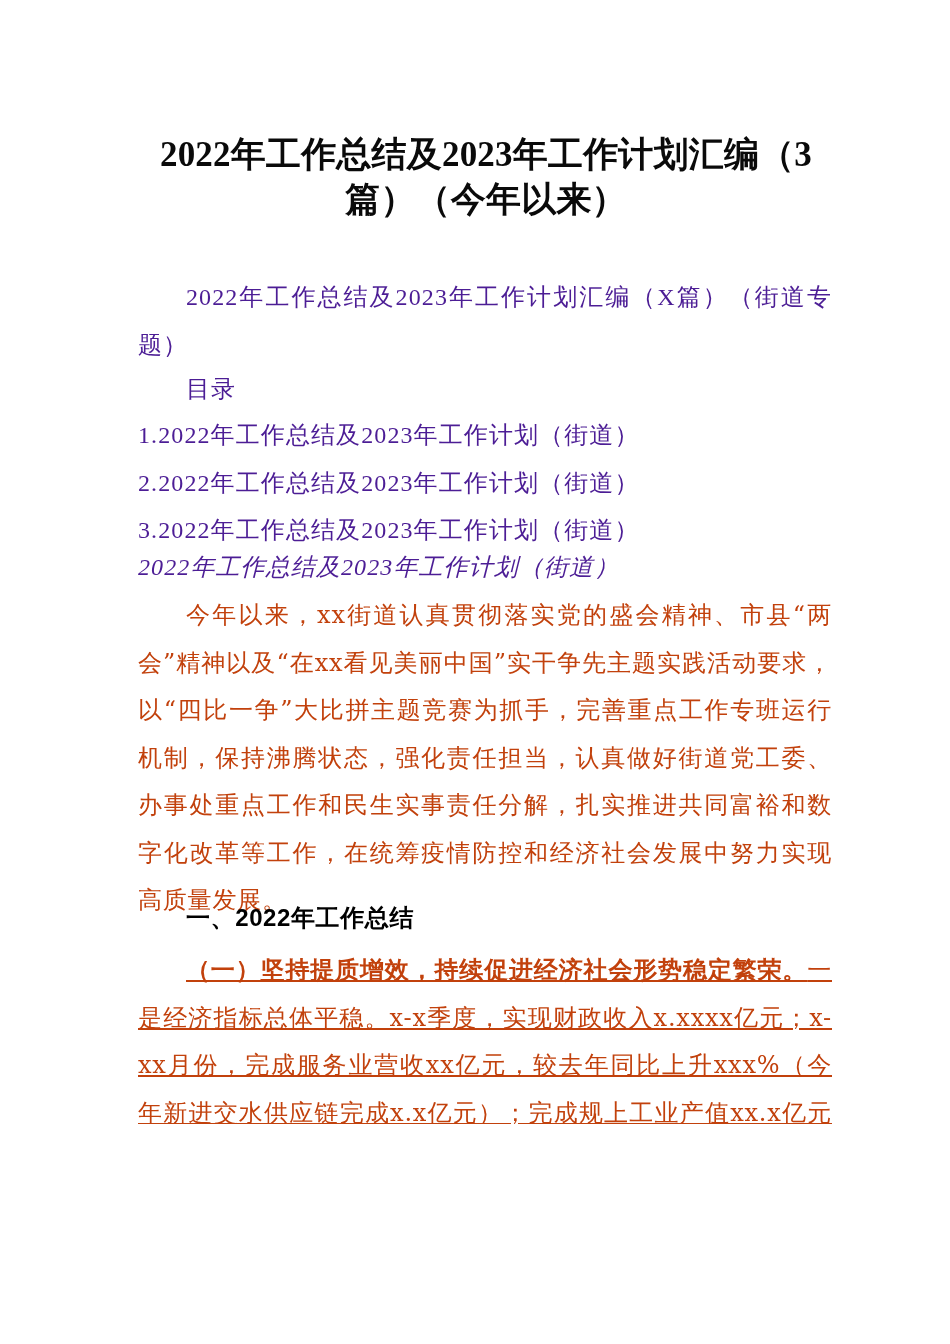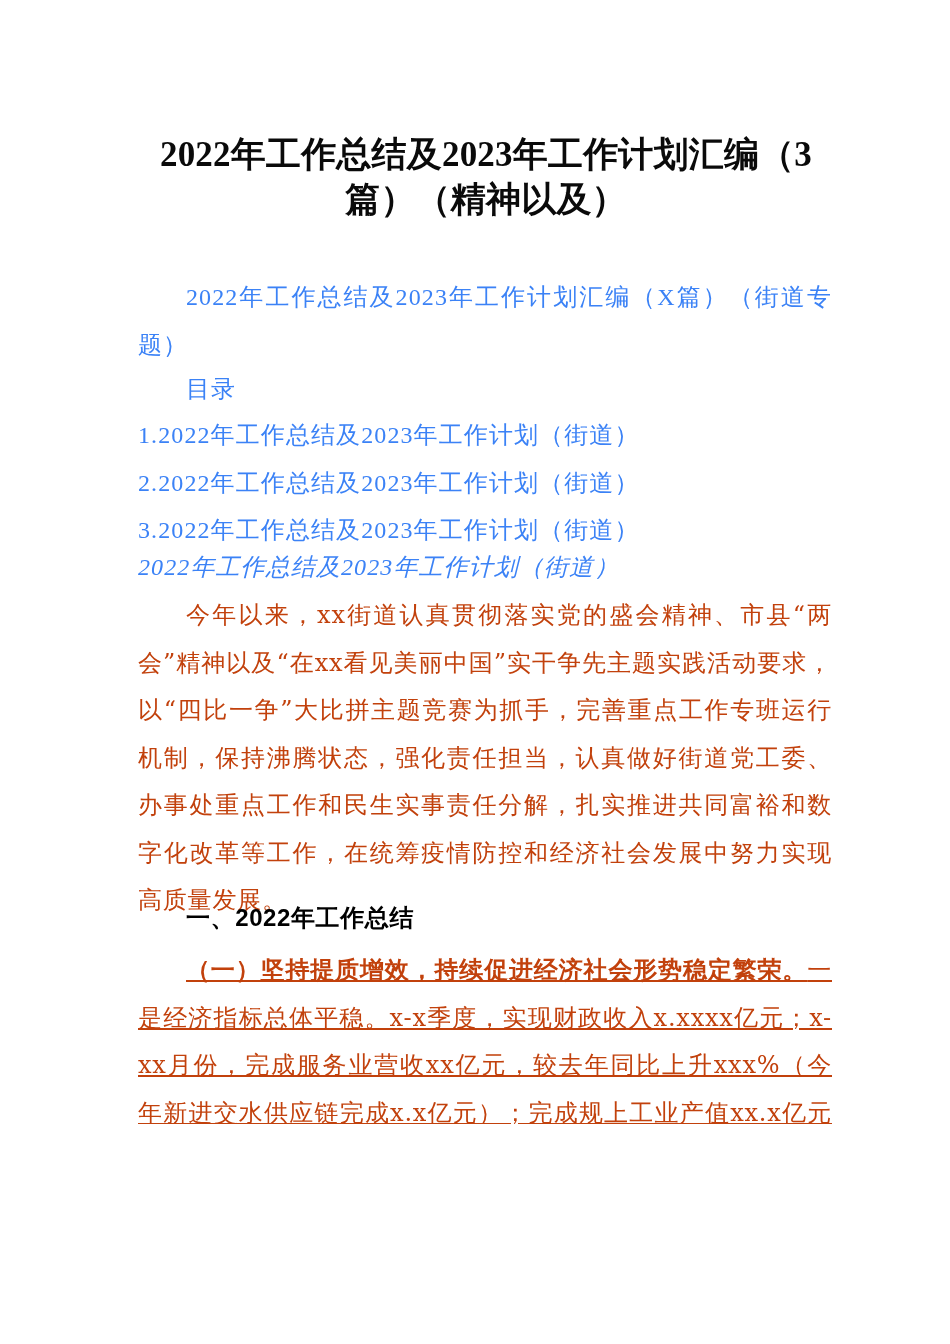--- a/index.html
+++ b/index.html
@@ -55,21 +55,21 @@
     color: #111111;
     text-align: justify;
     text-justify: inter-ideograph;
     letter-spacing: 0.6px;
   }
 
   
   .song {
     font-family: "Liberation Serif", "DejaVu Serif", serif;
     letter-spacing: 1.1px;
-    color: #3b82f6;
+    color: #4c1d95;
   }
 
   
   .kai {
     font-family: "DejaVu Serif", "Liberation Serif", serif;
     letter-spacing: 0.8px;
     color: #c2410c;
   }
 
   .indent2 { text-indent: 2em; }
@@ -117,21 +117,21 @@
     background: #ffffff;
   }
 </style>
 </head>
 <body>
 
 <div class="page">
 
   <div class="doc-title">
     <div>2022年工作总结及2023年工作计划汇编（3</div>
-    <div>篇）（精神以及）</div>
+    <div>篇）（今年以来）</div>
   </div>
 
   <div class="block song indent2" id="subtitle">2022年工作总结及2023年工作计划汇编（X篇）（街道专题）</div>
 
   <div class="block song indent2" id="toc-label">目录</div>
 
   <div class="block song" id="toc-list">
     <span class="toc-item">1.2022年工作总结及2023年工作计划（街道）</span>
     <span class="toc-item">2.2022年工作总结及2023年工作计划（街道）</span>
     <span class="toc-item">3.2022年工作总结及2023年工作计划（街道）</span>

